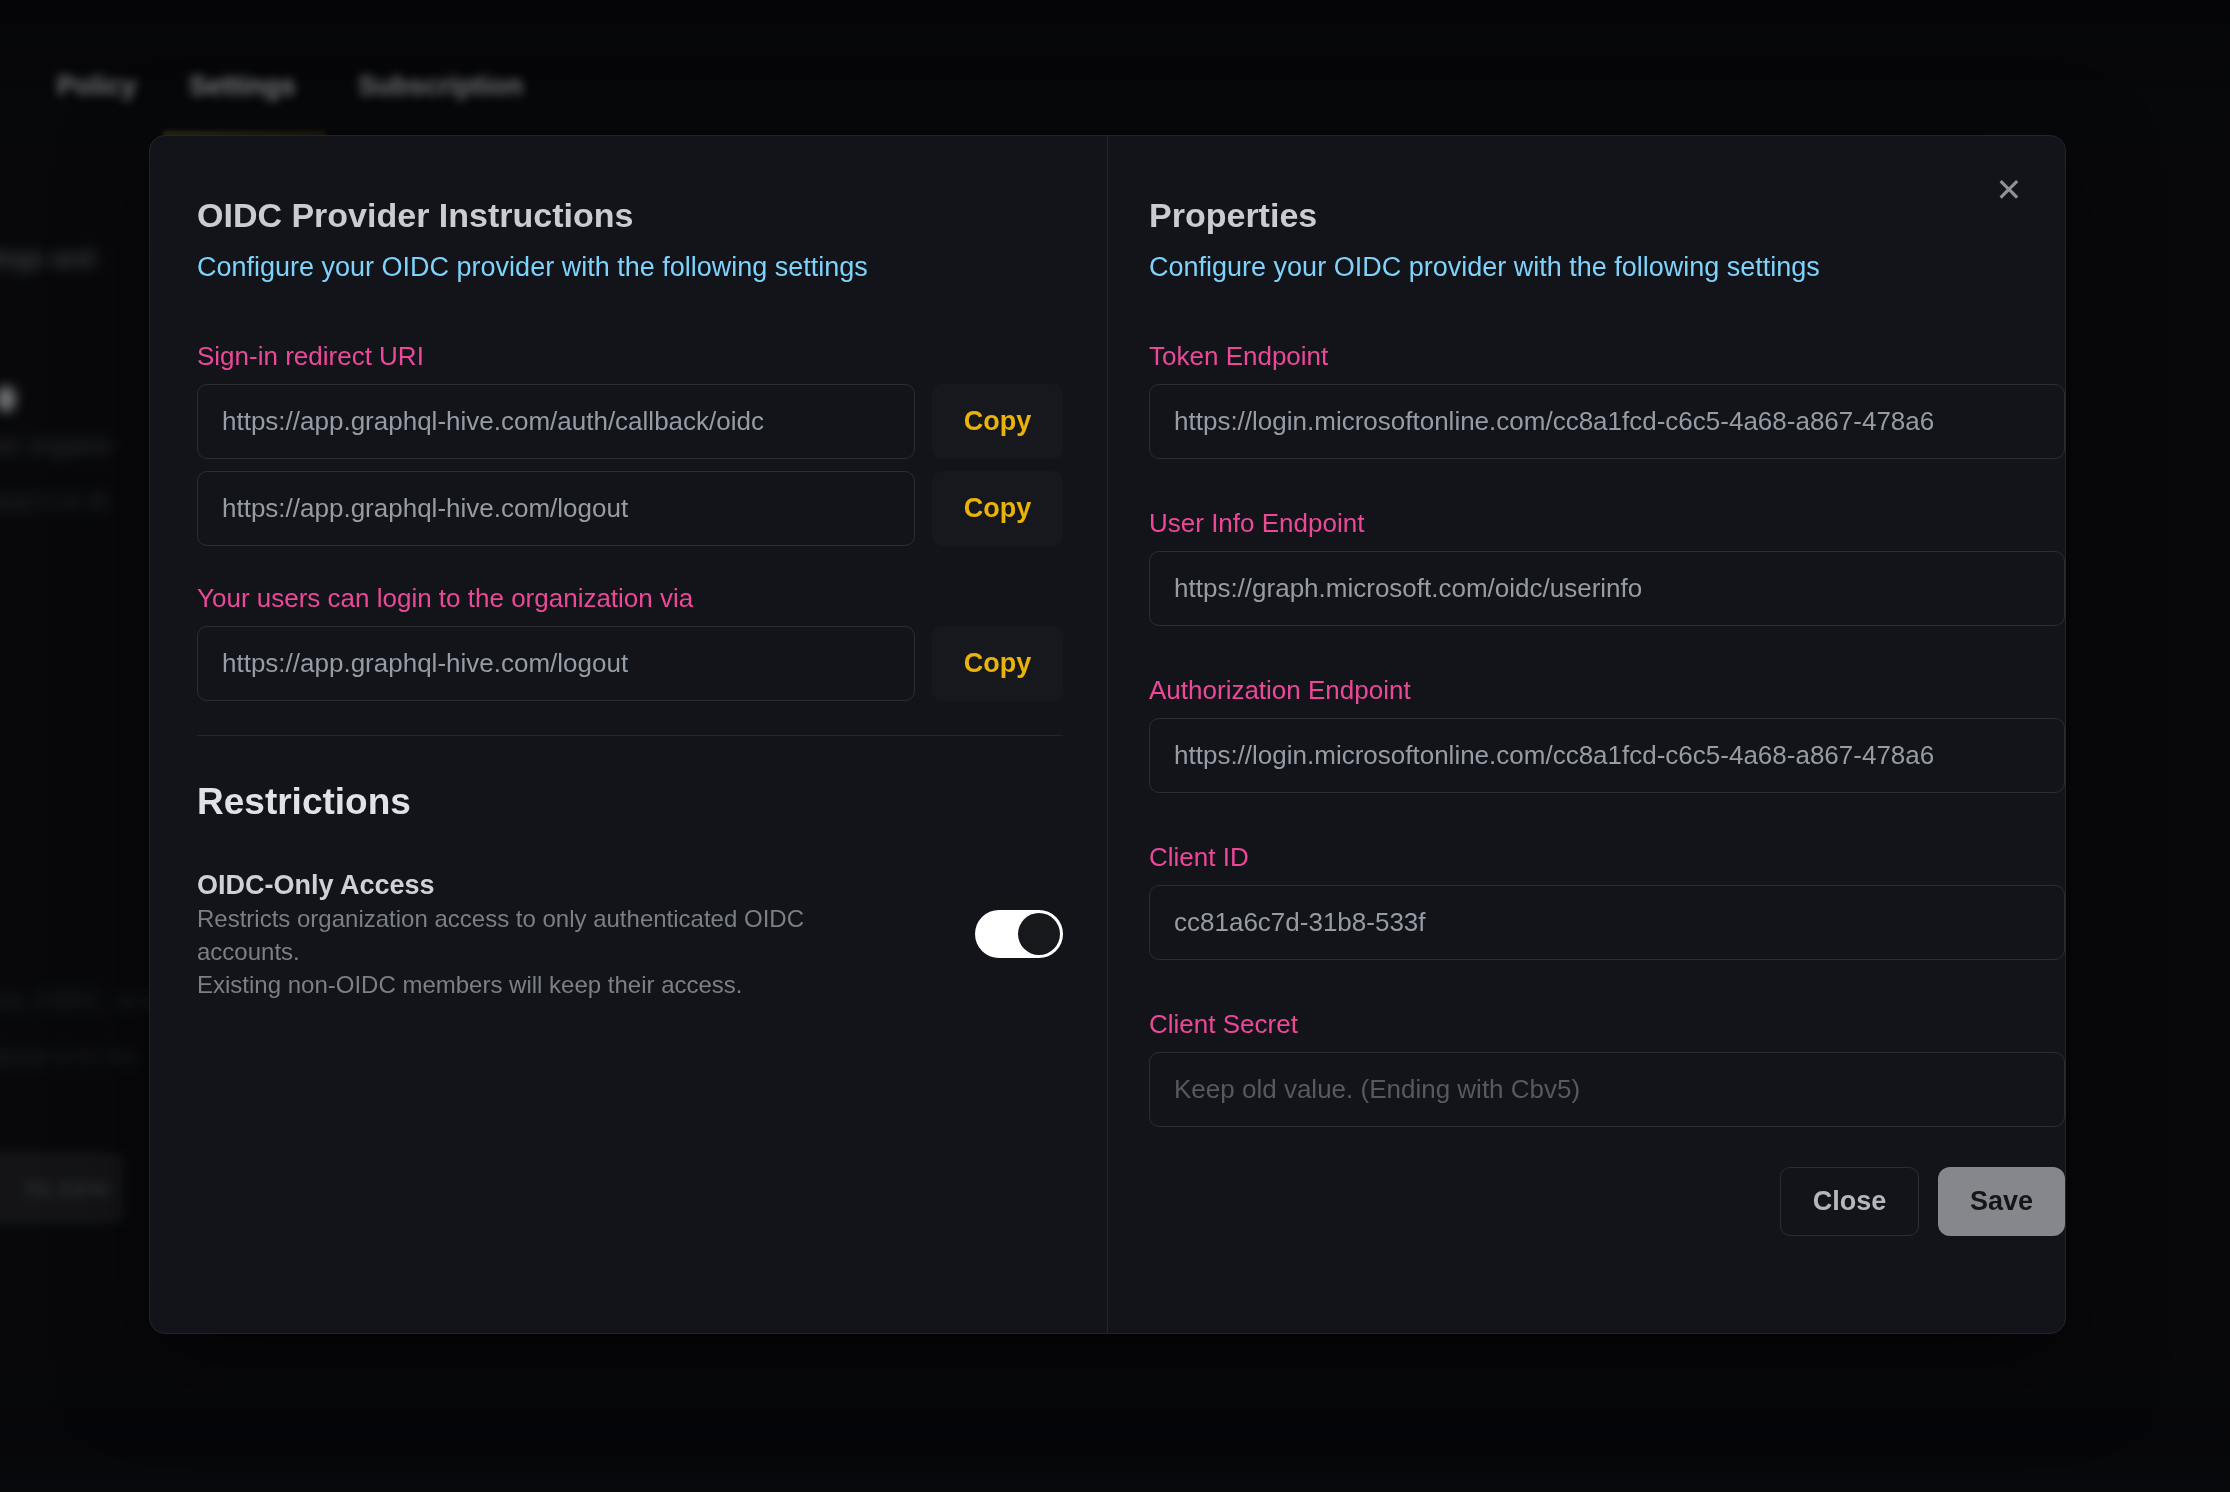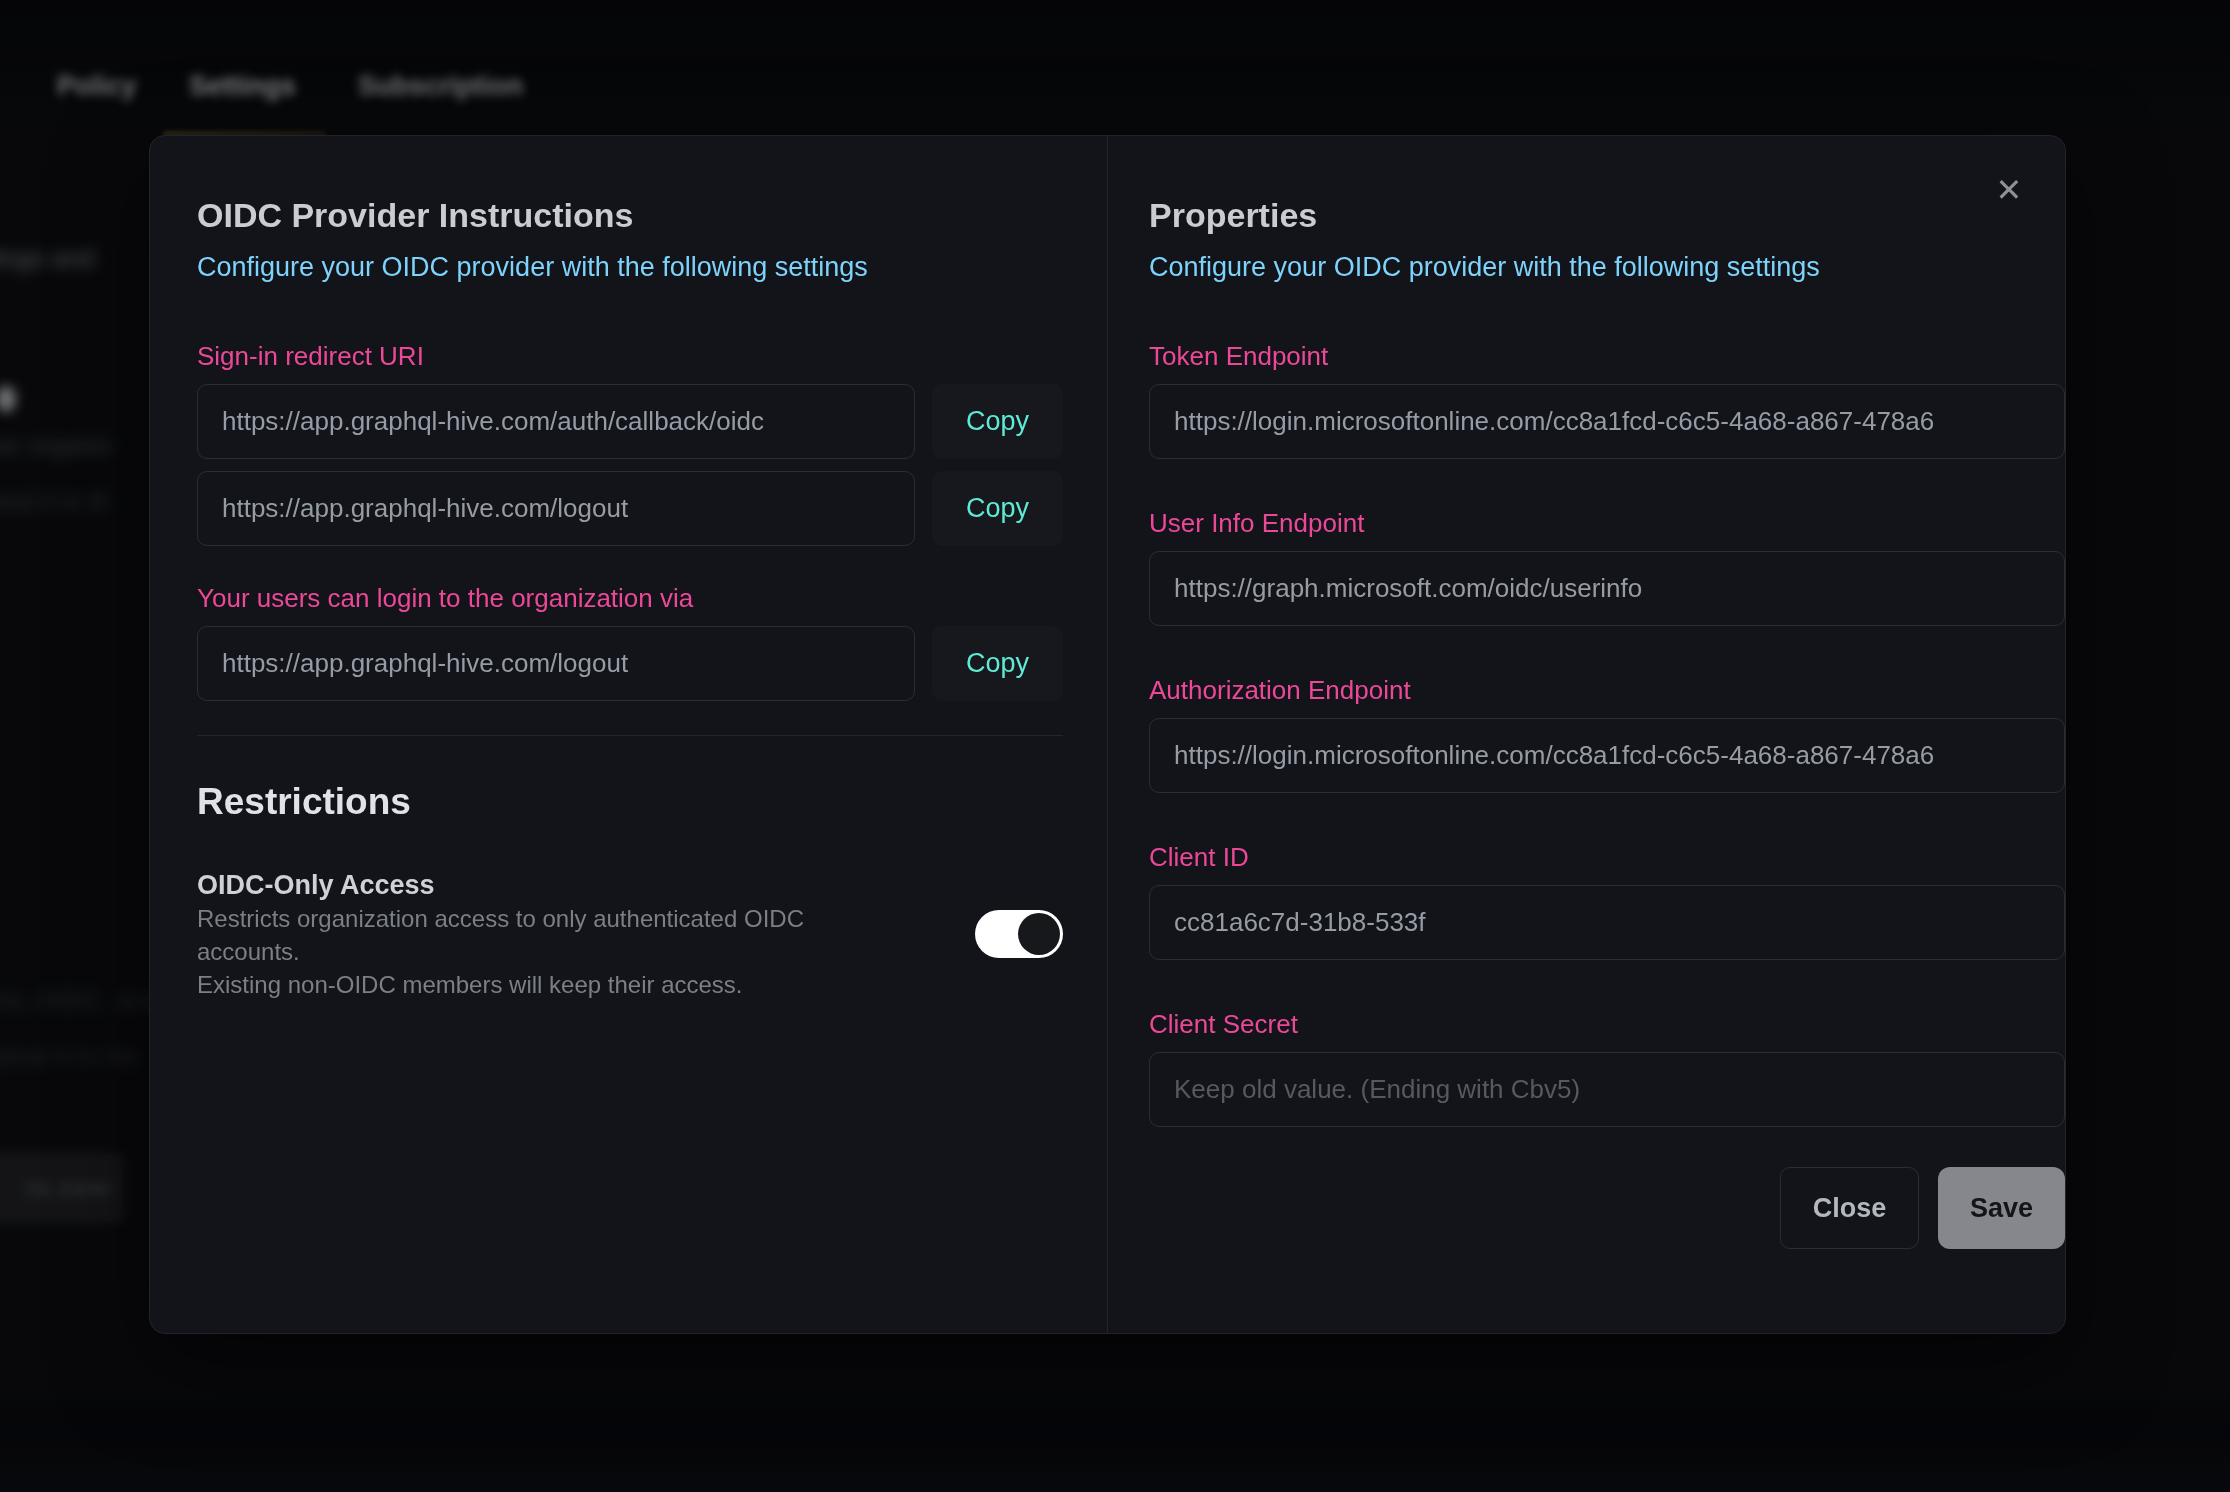--- a/index.html
+++ b/index.html
@@ -36,36 +36,36 @@
   .mt-first { margin-top:56px; }
   .mt-label { margin-top:36px; }
   .mt-label-r { margin-top:48px; }
   .row { margin-top:12px; display:flex; align-items:stretch; }
   .tbox { height:75px; background:transparent; border:1px solid #2b2d32; border-radius:10px;
           padding:0 24px; font-size:26px; color:#969ca5; width:100%;
           font-family:"Liberation Sans", sans-serif; white-space:nowrap; overflow:hidden; }
   input.tbox { outline:none; }
   input.tbox::placeholder { color:#555960; }
   .copy-btn { flex:none; width:131px; height:75px; margin-left:17px; border:none;
-          background:#17181d; border-radius:10px; color:#5eead4; font-size:27px; font-weight:400;
+          background:#17181d; border-radius:10px; color:#eab308; font-size:27px; font-weight:700;
           font-family:"Liberation Sans", sans-serif; cursor:pointer; }
   .hr { margin-top:34px; border:none; border-top:1px solid #232529; height:0; }
   .h3 { margin-top:44px; font-size:37px; line-height:44px; font-weight:700; color:#dfe2e6; }
   .restrict-row { position:relative; margin-top:44px; }
   .restrict-title { font-size:27px; line-height:34px; font-weight:600; color:#ced2d8; }
   .restrict-desc { font-size:24px; line-height:33px; color:#7b7f86; max-width:690px; }
   .toggle { position:absolute; right:0; top:42px; width:88px; height:48px; border-radius:24px;
           background:#2a2c31; cursor:pointer; }
   .toggle.on { background:#ffffff; }
   .knob { position:absolute; top:3px; left:3px; width:42px; height:42px; border-radius:50%;
           background:#17181b; transition:left .1s; }
   .toggle.on .knob { left:43px; }
 
   .footer { display:flex; justify-content:flex-end; gap:19px; margin-top:40px; }
-  .btn { height:82px; border-radius:10px; font-size:27px; font-weight:600; cursor:pointer;
+  .btn { height:69px; border-radius:10px; font-size:27px; font-weight:600; cursor:pointer;
          font-family:"Liberation Sans", sans-serif; display:flex; align-items:center; justify-content:center; }
   .btn-close { width:139px; background:transparent; border:1px solid #2b2d32; color:#b3b7be; }
   .btn-save  { width:127px; background:#85878c; border:none; border-radius:12px; color:#141518; }
 
   .x-btn { position:absolute; top:30px; right:32px; width:48px; height:48px; border:none;
            background:transparent; color:#8d929a; font-size:32px; line-height:48px;
            cursor:pointer; font-family:"Liberation Sans", sans-serif; }
 </style>
 </head>
 <body>

